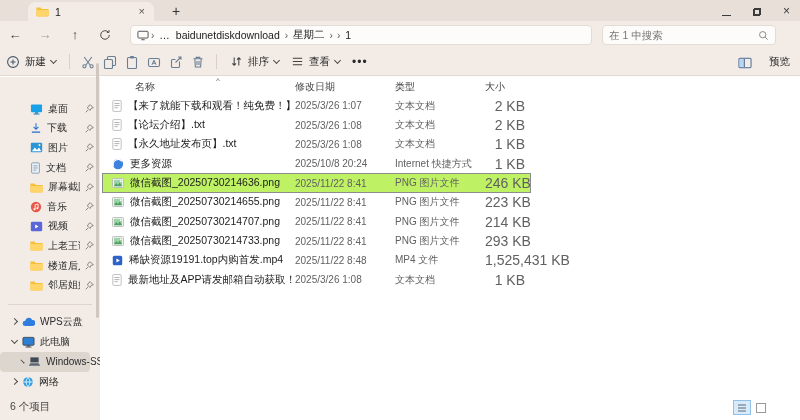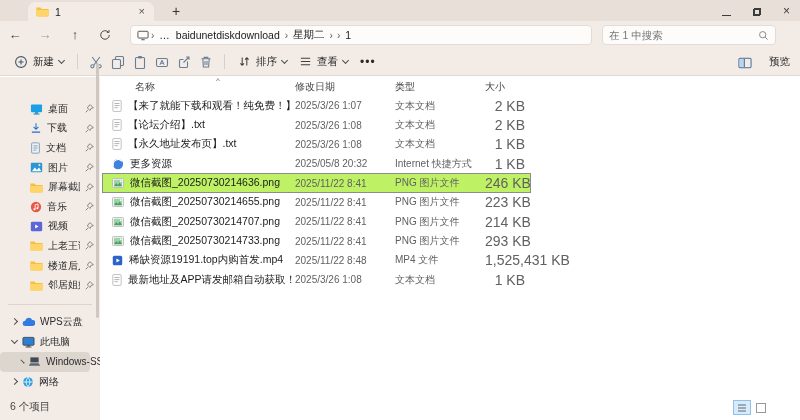--- a/index.html
+++ b/index.html
@@ -29,21 +29,21 @@
               border:1px solid #e3dcd4; border-radius:4px; display:flex; align-items:center;
               font-size:10.5px; padding:0 6px; overflow:hidden; white-space:nowrap; }
   .crumb { padding:0 3px; color:#1b1b1b; }
   .crumb-sep { color:#5a5a5a; padding:0 2px; font-size:10px; }
   .search-box { position:absolute; left:602px; top:4px; width:174px; height:20px; background:#fdfcfb;
                 border:1px solid #e3dcd4; border-radius:4px; display:flex; align-items:center; padding:0 6px; }
   .search-box input { flex:1; border:none; outline:none; background:transparent; font-size:10.5px;
                       font-family:inherit; color:#1b1b1b; min-width:0; }
   
   .toolbar { position:absolute; top:48px; left:0; right:0; height:28px; background:#f3ece6;
-             border-bottom:1px solid #e2dad2; display:flex; align-items:center; padding-left:8px; }
+             border-bottom:1px solid #e2dad2; display:flex; align-items:center; padding-left:0; }
   .tbtn { display:flex; align-items:center; gap:5px; padding:0 6px; height:22px; border-radius:4px; font-size:10.5px; color:#2b2b2b; }
   .tico { display:flex; align-items:center; justify-content:center; width:22px; height:22px; }
   .tsep { width:1px; height:15px; background:#d8d0c8; margin:0 7px; }
   .chev-d, .chev-r { width:5px; height:5px; border-right:1.2px solid #4c4c4c; border-bottom:1.2px solid #4c4c4c; display:inline-block; }
   .chev-d { transform:rotate(45deg); margin-top:-3px; }
   .chev-r { transform:rotate(-45deg); }
   .preview-btn { position:absolute; right:10px; display:flex; align-items:flex-end; gap:17px; font-size:10.5px; color:#2b2b2b; }
   .more-dots { font-size:12px; letter-spacing:1px; color:#2b2b2b; }
   
   .sidebar { position:absolute; top:77px; left:0; bottom:0; width:100px; background:#f3ece6; }
@@ -249,43 +249,43 @@
         <span class="pin">
             <svg width="9" height="9" viewBox="0 0 10 10" fill="none" stroke="#6b6b6b" stroke-width="0.9">
               <path d="M5.8.8L9.2 4.2 7 4.8 5.5 7.2 2.8 4.5 3.4 2.8z"></path>
               <path d="M3.2 6.8L.8 9.2"></path>
             </svg>
           </span>
       </div>
 
       <div class="sitem">
         <span class="ficon">
-            <svg width="11" height="12" viewBox="0 0 12 14">
-              <rect x="1.5" y="1" width="9" height="12" rx="1" fill="#eef3f8" stroke="#7a93ad" stroke-width="1"></rect>
-              <path d="M3.5 4.5h5M3.5 7h5M3.5 9.5h3.5" stroke="#7a93ad" stroke-width="1"></path>
-            </svg>
-          </span>
-        <span class="lbl">文档</span>
-        <span class="pin">
-            <svg width="9" height="9" viewBox="0 0 10 10" fill="none" stroke="#6b6b6b" stroke-width="0.9">
-              <path d="M5.8.8L9.2 4.2 7 4.8 5.5 7.2 2.8 4.5 3.4 2.8z"></path>
-              <path d="M3.2 6.8L.8 9.2"></path>
-            </svg>
-          </span>
-      </div>
-
-      <div class="sitem">
-        <span class="ficon">
             <svg width="13" height="11" viewBox="0 0 14 12">
               <rect x="0.8" y="0.8" width="12.4" height="10.4" rx="1.2" fill="#2a96d8"></rect>
               <path d="M2 10l3.2-4 2.3 2.7L9.8 6l2.4 4z" fill="#fff"></path>
               <circle cx="10.2" cy="3.4" r="1.1" fill="#ffe9a8"></circle>
             </svg>
           </span>
         <span class="lbl">图片</span>
+        <span class="pin">
+            <svg width="9" height="9" viewBox="0 0 10 10" fill="none" stroke="#6b6b6b" stroke-width="0.9">
+              <path d="M5.8.8L9.2 4.2 7 4.8 5.5 7.2 2.8 4.5 3.4 2.8z"></path>
+              <path d="M3.2 6.8L.8 9.2"></path>
+            </svg>
+          </span>
+      </div>
+
+      <div class="sitem">
+        <span class="ficon">
+            <svg width="11" height="12" viewBox="0 0 12 14">
+              <rect x="1.5" y="1" width="9" height="12" rx="1" fill="#eef3f8" stroke="#7a93ad" stroke-width="1"></rect>
+              <path d="M3.5 4.5h5M3.5 7h5M3.5 9.5h3.5" stroke="#7a93ad" stroke-width="1"></path>
+            </svg>
+          </span>
+        <span class="lbl">文档</span>
         <span class="pin">
             <svg width="9" height="9" viewBox="0 0 10 10" fill="none" stroke="#6b6b6b" stroke-width="0.9">
               <path d="M5.8.8L9.2 4.2 7 4.8 5.5 7.2 2.8 4.5 3.4 2.8z"></path>
               <path d="M3.2 6.8L.8 9.2"></path>
             </svg>
           </span>
       </div>
 
       <div class="sitem">
         <span class="ficon">
@@ -492,21 +492,21 @@
     <div class="frow">
       <span class="name">
           <span class="ficon">
             <svg width="12" height="12" viewBox="0 0 14 14">
               <circle cx="7" cy="7" r="6" fill="#3e82e0"></circle>
               <path d="M1.8 9.2A5.6 5.6 0 0 1 11.6 4" fill="none" stroke="#fff" stroke-width="1.4"></path>
             </svg>
           </span>
           <span>更多资源</span>
         </span>
-      <span class="date">2025/05/8 20:32</span>
+      <span class="date">2025/10/8 20:24</span>
       <span class="type">Internet 快捷方式</span>
       <span class="size">1 KB</span>
     </div>
 
     <div class="frow selected">
       <span class="name">
           <span class="ficon">
             <svg width="12" height="10" viewBox="0 0 14 12">
               <rect x="0.5" y="0.5" width="13" height="11" rx="1" fill="#fff" stroke="#b0b0b0"></rect>
               <rect x="2" y="2" width="10" height="8" fill="#9ed3a8"></rect>

